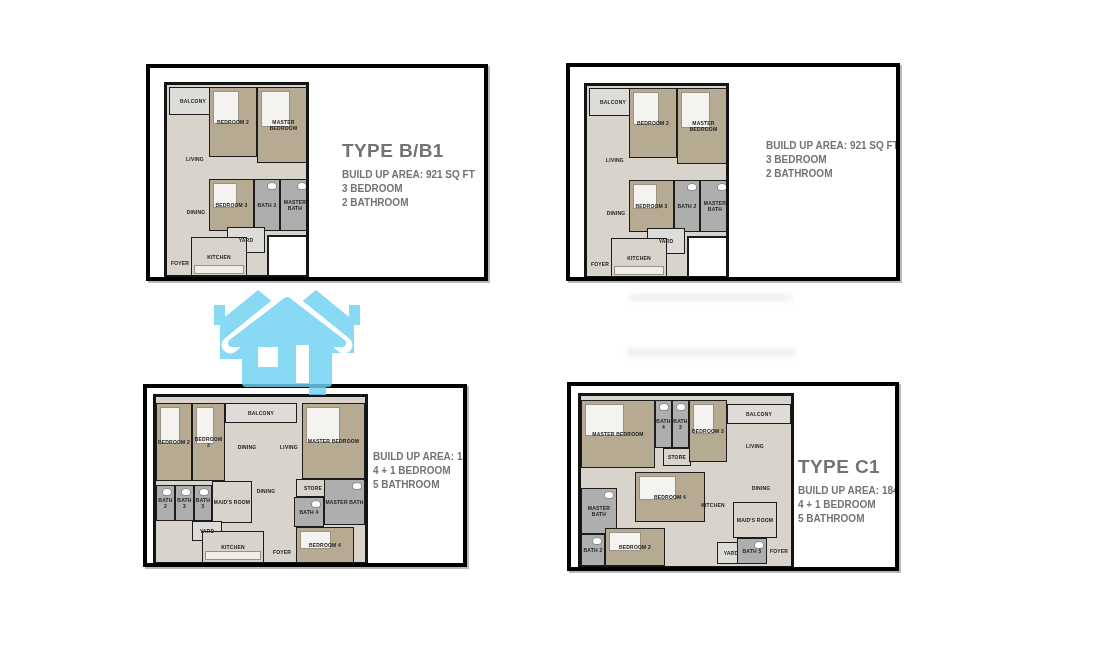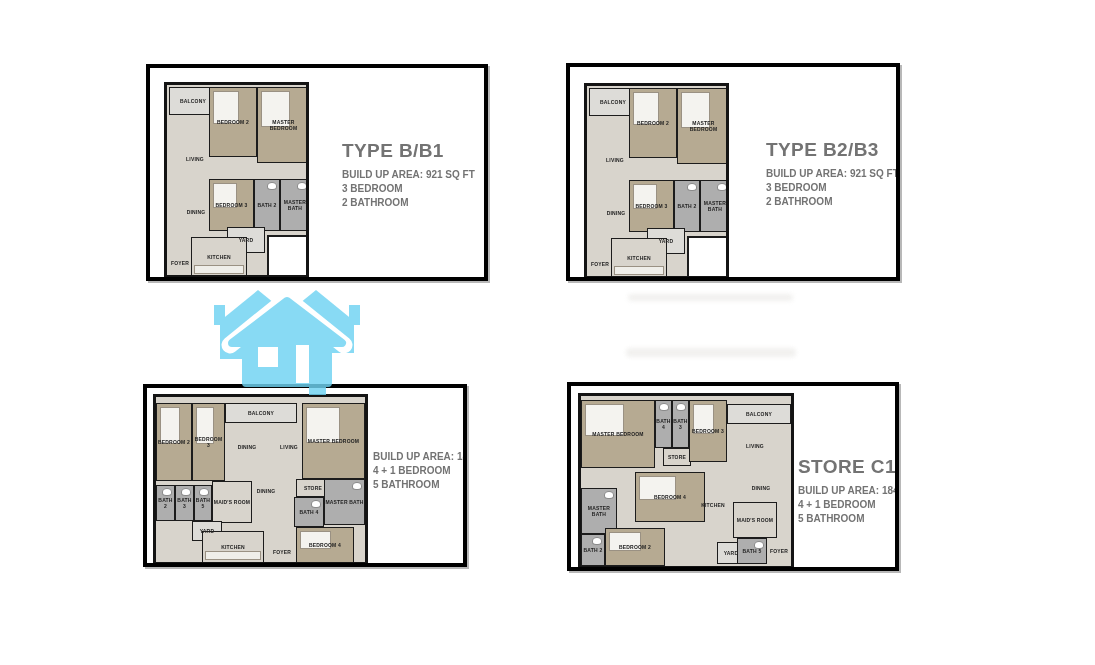--- a/index.html
+++ b/index.html
@@ -115,21 +115,20 @@
         </div>
         <div class="room kitchen" style="left: 24px; top: 152px; width: 56px; height: 40px;">
           <span class="rlabel">KITCHEN</span>
         </div>
         <div class="room open" style="left: 0px; top: 164px; width: 26px; height: 28px;">
           <span class="rlabel">FOYER</span>
         </div>
         <div class="room cut" style="left: 100px; top: 150px; width: 45px; height: 46px;"></div>
       </div>
     <div class="specs" style="left:196px;top:72px;">
-      <div class="title">TYPE B2/B3</div>
       <div class="line">BUILD UP AREA: 921 SQ FT</div>
       <div class="line">3 BEDROOM</div>
       <div class="line">2 BATHROOM</div>
     </div>
   </div>
 
   <div class="panel" style="left:143px;top:384px;width:324px;height:183px;">
     <div class="plan" style="left:6px;top:6px;width:215px;height:171px;">
         <div class="room tan" style="left: 0px; top: 6px; width: 36px; height: 78px;">
           <span class="rlabel">BEDROOM 2</span>
@@ -241,21 +240,21 @@
           <span class="rlabel">MAID'S ROOM</span>
         </div>
         <div class="room bath" style="left: 156px; top: 142px; width: 30px; height: 26px;">
           <span class="rlabel">BATH 5</span>
         </div>
         <div class="room open" style="left: 186px; top: 140px; width: 24px; height: 30px;">
           <span class="rlabel">FOYER</span>
         </div>
       </div>
     <div class="specs" style="left:227px;top:70px;">
-      <div class="title">STORE C1</div>
+      <div class="title">TYPE C1</div>
       <div class="line">BUILD UP AREA: 1842 SQ FT</div>
       <div class="line">4 + 1 BEDROOM</div>
       <div class="line">5 BATHROOM</div>
     </div>
   </div>
 
   <svg class="watermark" viewBox="0 0 154 118" xmlns="http://www.w3.org/2000/svg">
     <g opacity="0.82">
       <g fill="#6fd3f2">
         <rect x="4" y="26" width="11" height="20"></rect>

